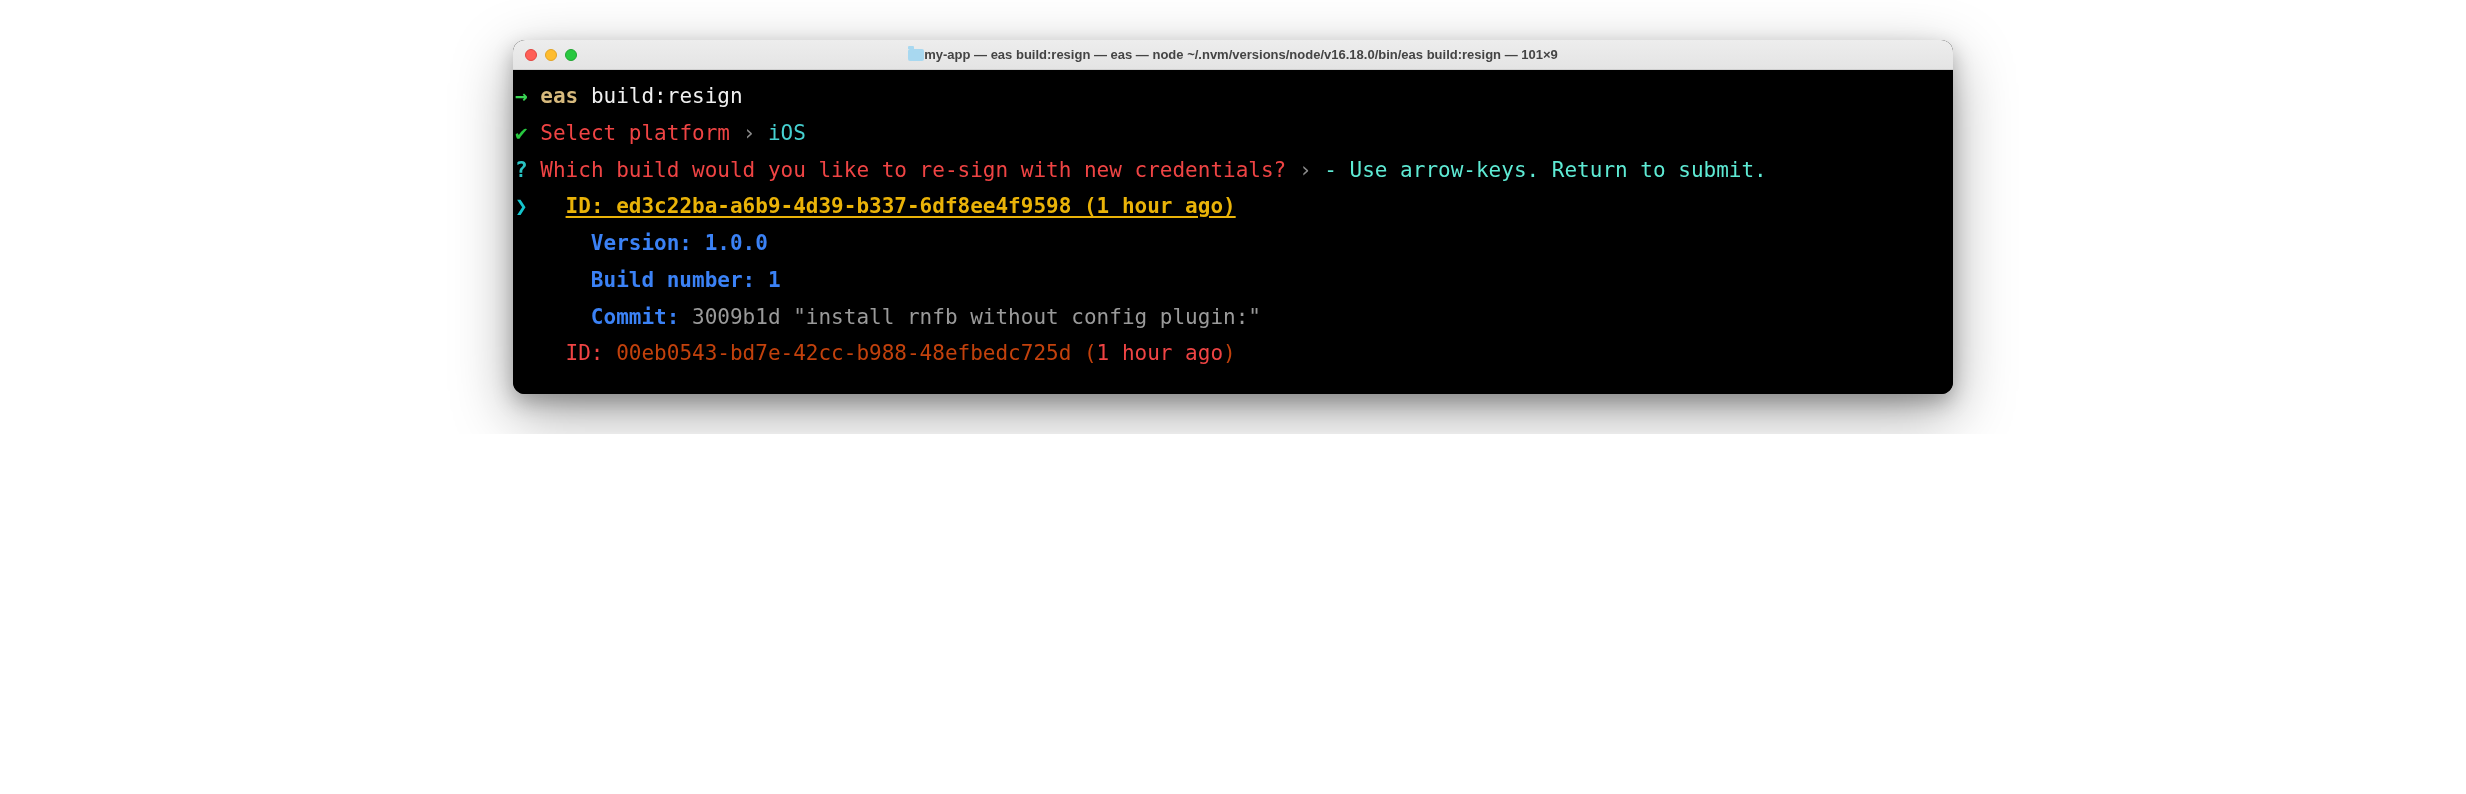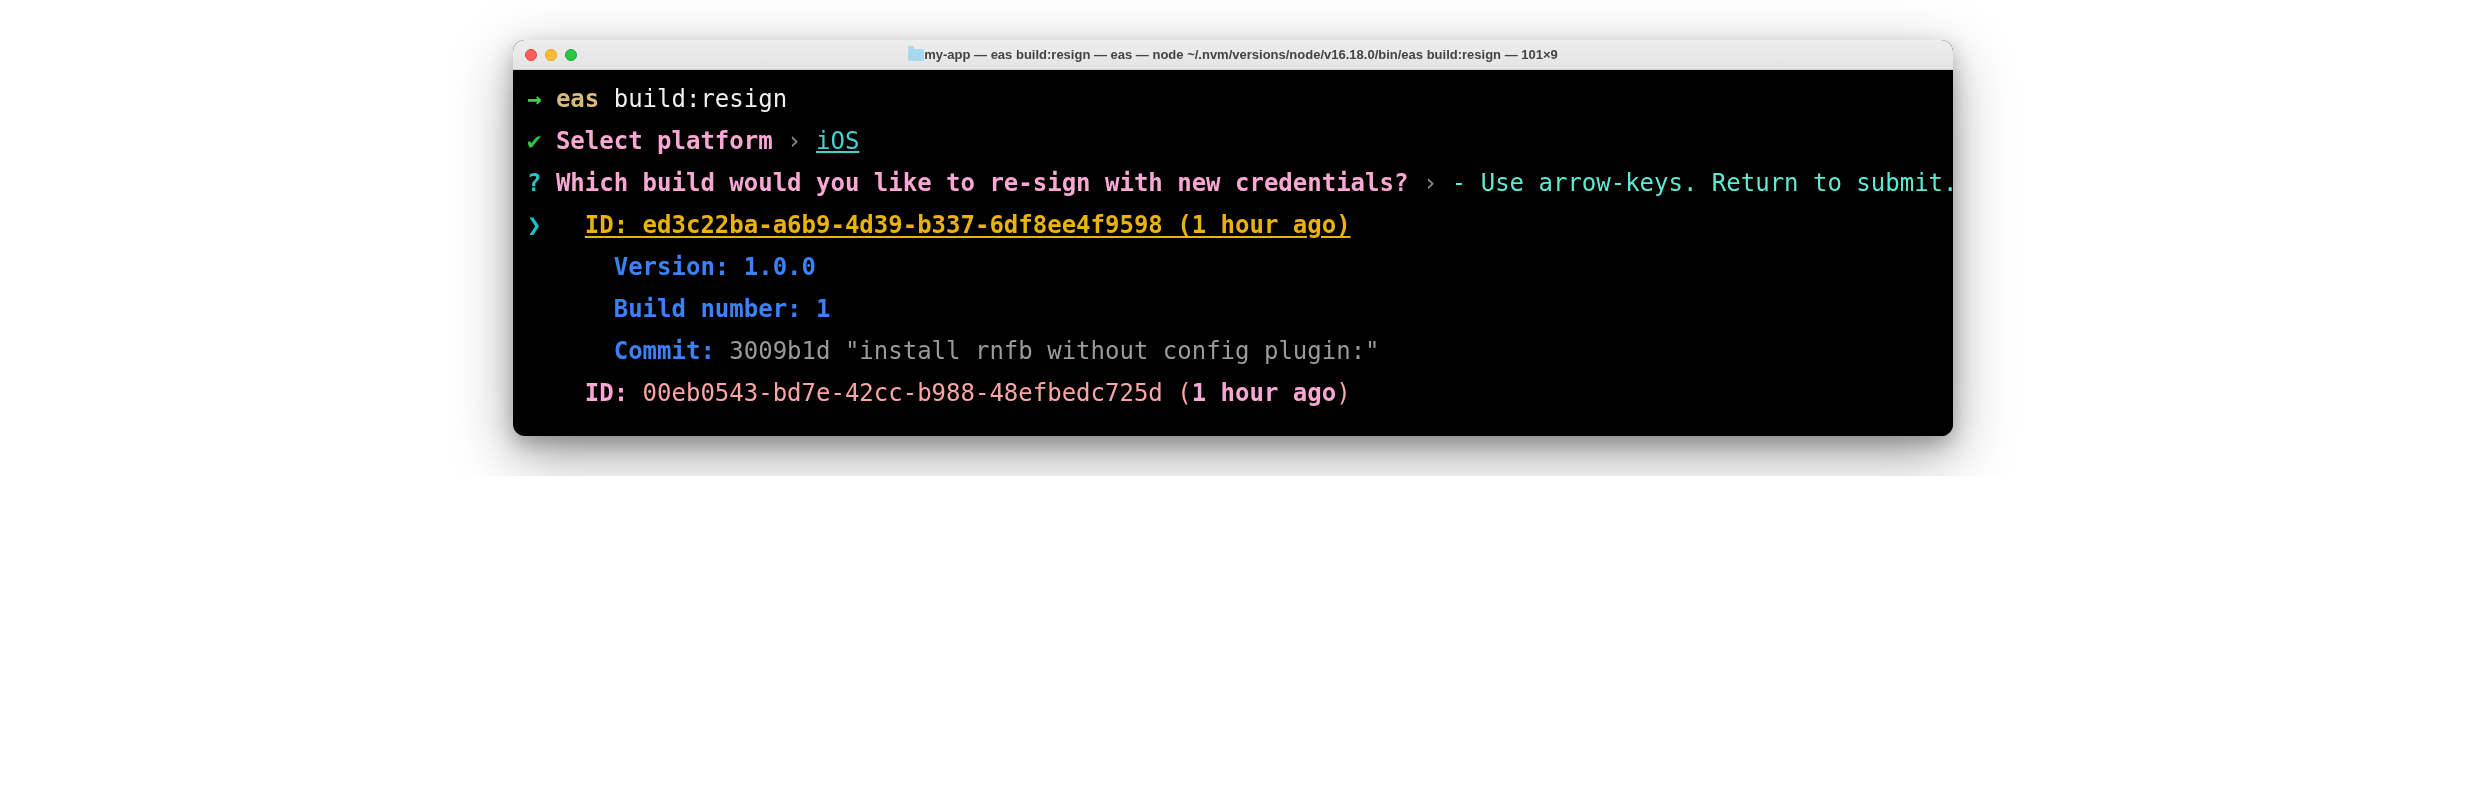--- a/index.html
+++ b/index.html
@@ -61,46 +61,45 @@
     position: absolute;
     top: -3px; left: 0;
     width: 6px; height: 3px;
     background: #a8d8f0;
     border-radius: 1px 1px 0 0;
   }
   .term {
     background: #000;
     color: #fff;
     padding: 8px 14px 22px 2px;
-    font-size: 24px;
+    font-size: 21px;
     line-height: 1.75;
     font-weight: 500;
     white-space: pre;
-    margin-left: 12px;
   }
   .line { display: block; }
   .arrow-green { color: #39d353; font-weight: 700; }
   .cmd-yellow { color: #d7ba7d; font-weight: 700; }
   .cmd-white { color: #f0f0f0; }
   .check { color: #28c840; font-weight: 700; }
-  .bold { font-weight: 700; color: #f9a8d4; text-align: center; }
+  .bold { font-weight: 400; color: #ef4444; text-align: center; }
   .chev-gray { color: #8a8a8a; }
-  .ans-cyan { color: #46d1d1; text-decoration: underline; }
+  .ans-cyan { color: #46d1d1; }
   .q-cyan { color: #2ac3c3; font-weight: 700; }
   .hint { color: #5eead4; }
   .sel-arrow { color: #14c4cc; font-weight: 800; }
   .sel-text {
     color: #eab308;
     text-decoration: underline;
     text-underline-offset: 3px;
     font-weight: 800;
   }
   .muted { color: #3b82f6; font-weight: 700; }
   .muted-val { color: #9a9a9a; }
-  .idline { color: #fca5a5; font-weight: 500; }
+  .idline { color: #c2410c; font-weight: 500; }
 </style>
 </head>
 <body>
 
 <div class="window">
   <div class="titlebar">
     <div class="traffic">
       <div class="dot red"></div>
       <div class="dot yellow"></div>
       <div class="dot green"></div>

